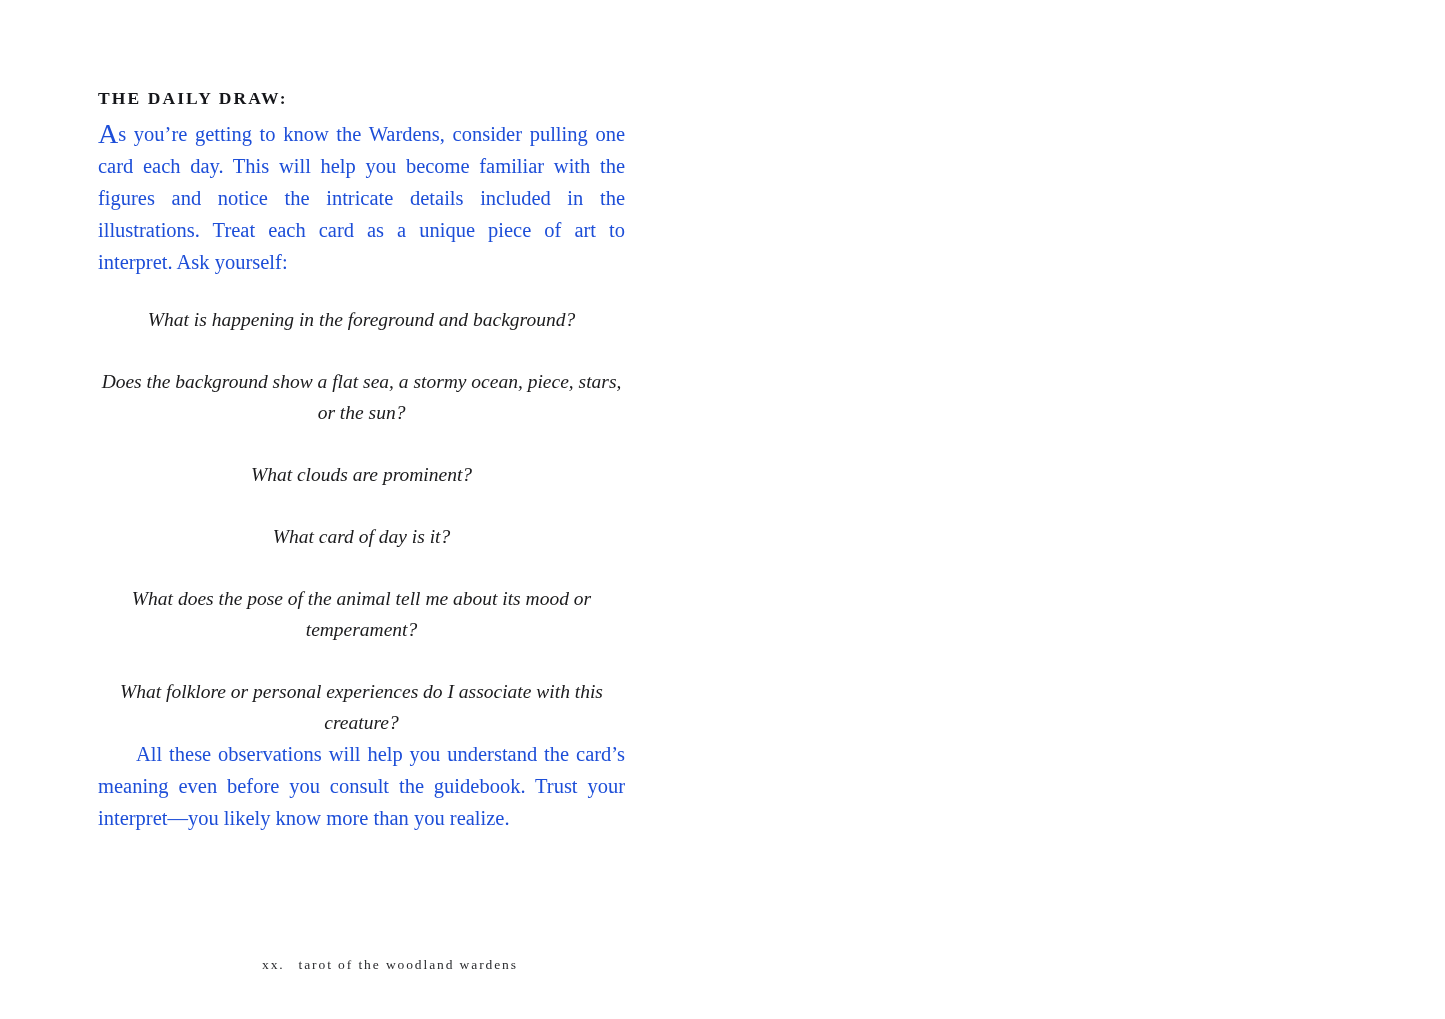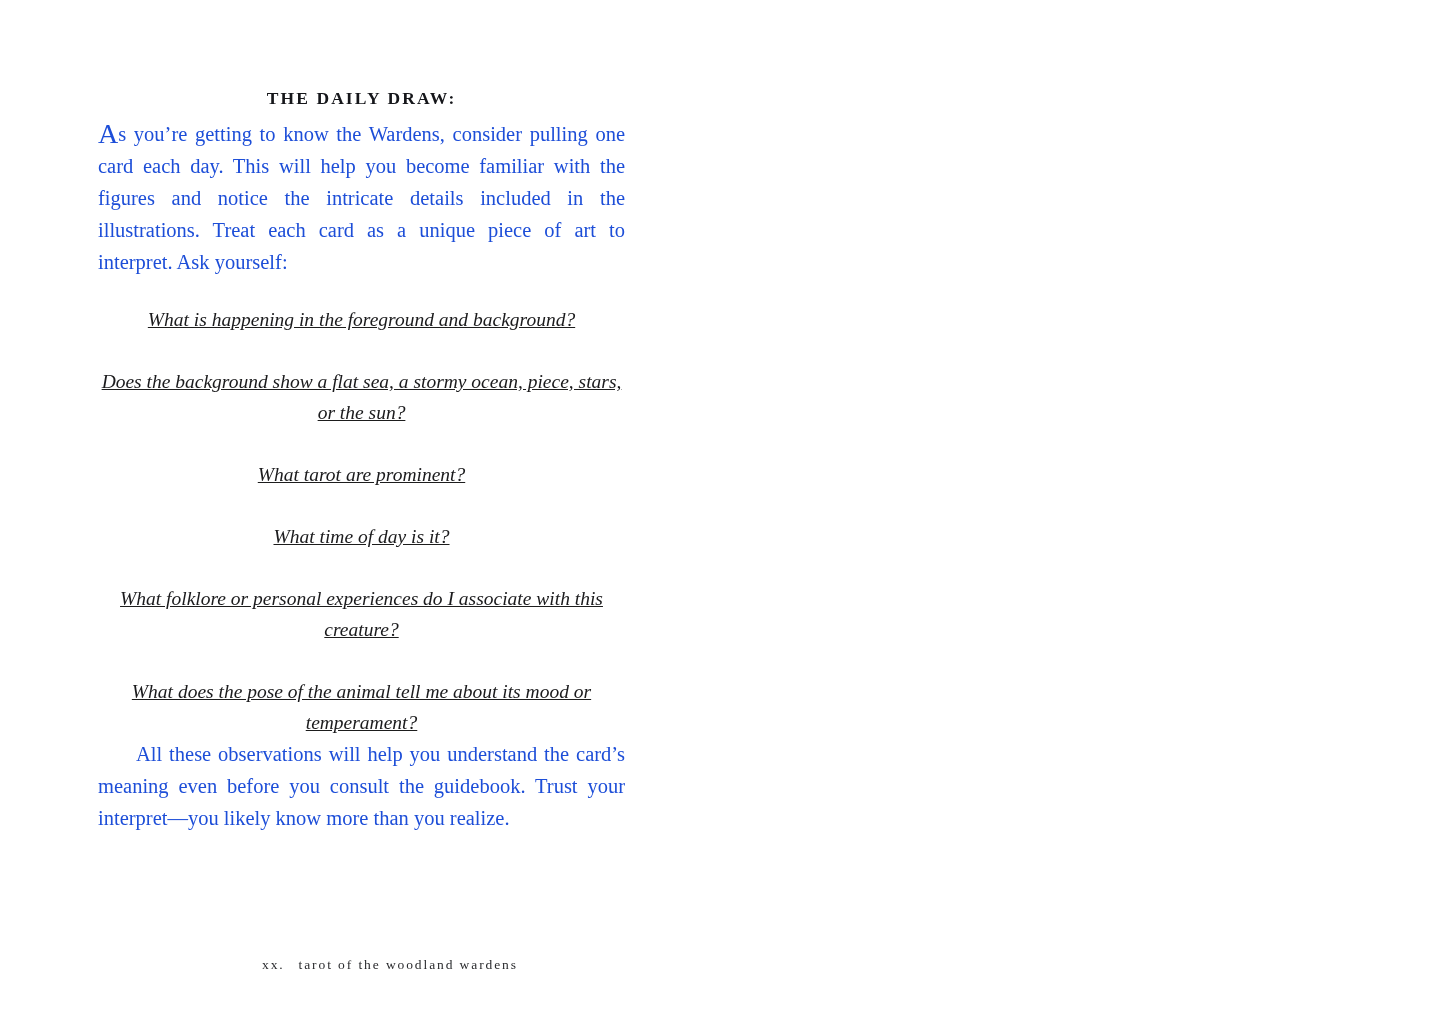--- a/index.html
+++ b/index.html
@@ -36,21 +36,20 @@
   .col-left  { left: 98px;  width: 527px; }
 
   .section-head {
     font-family: "Liberation Serif", serif;
     font-size: 17.5px;
     letter-spacing: 2.1px;
     font-weight: 700;
     color: #15161a;
     margin: 0 0 9px 0;
     text-transform: uppercase;
-    text-align: center;
   }
 
   p.body {
     font-size: 20.5px;
     line-height: 32px;
     margin: 0;
     text-align: justify;
     color: #1d4ed8;
     hyphens: none;
   }
@@ -66,21 +65,20 @@
     letter-spacing: 0px;
     position: relative;
     top: 2px;
   }
 
   .questions {
     margin: 26px 0 0 0;
     padding: 0;
     list-style: none;
     text-align: center;
-    text-decoration: underline;
   }
   .questions li {
     font-style: italic;
     font-size: 19.5px;
     line-height: 31px;
     margin: 0 0 31px 0;
     color: #1b1b1d;
   }
   .questions li:last-child { margin-bottom: 0; }
 
@@ -109,24 +107,24 @@
   <div class="page page-left">
     <div class="col col-left">
 
       <h2 class="section-head">THE DAILY DRAW:</h2>
 
       <p class="body dropcap-para"><span class="dropcap">A</span><span>s you’re getting to know the Wardens, consider pulling one card each day. This will help you become familiar with the figures and notice the intricate details included in the illustrations. Treat each card as a unique piece of art to interpret. Ask yourself:</span></p>
 
       <ul class="questions">
         <li>What is happening in the foreground and background?</li>
         <li>Does the background show a flat sea, a stormy ocean, piece, stars, or the sun?</li>
-        <li>What tarot are prominent?</li>
-        <li>What time of day is it?</li>
+        <li>What clouds are prominent?</li>
+        <li>What card of day is it?</li>
+        <li>What does the pose of the animal tell me about its mood or temperament?</li>
         <li>What folklore or personal experiences do I associate with this creature?</li>
-        <li>What does the pose of the animal tell me about its mood or temperament?</li>
       </ul>
 
       <p class="body indent closing">All these observations will help you understand the card’s meaning even before you consult the guidebook. Trust your interpret—you likely know more than you realize.</p>
     </div>
 
     <div class="folio folio-left">
       <span class="num">xx.</span><span>tarot of the woodland wardens</span>
     </div>
   </div>
 

